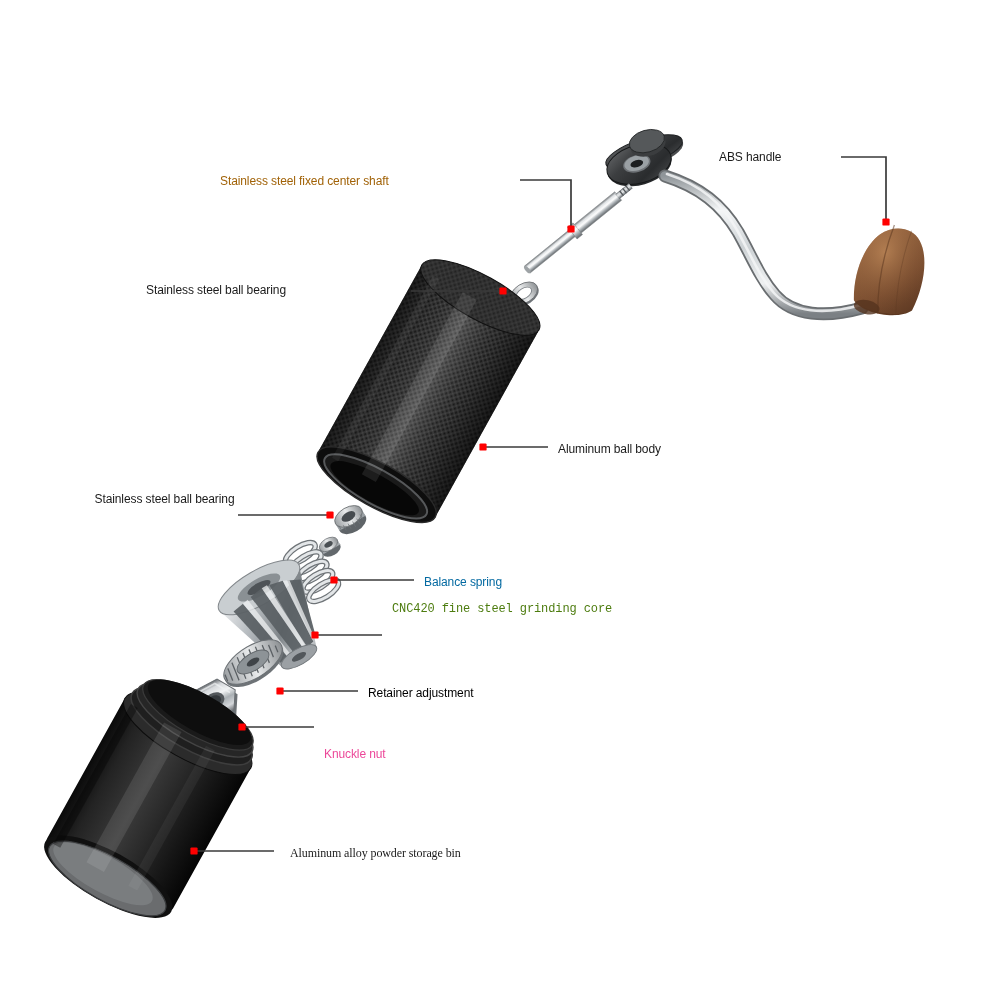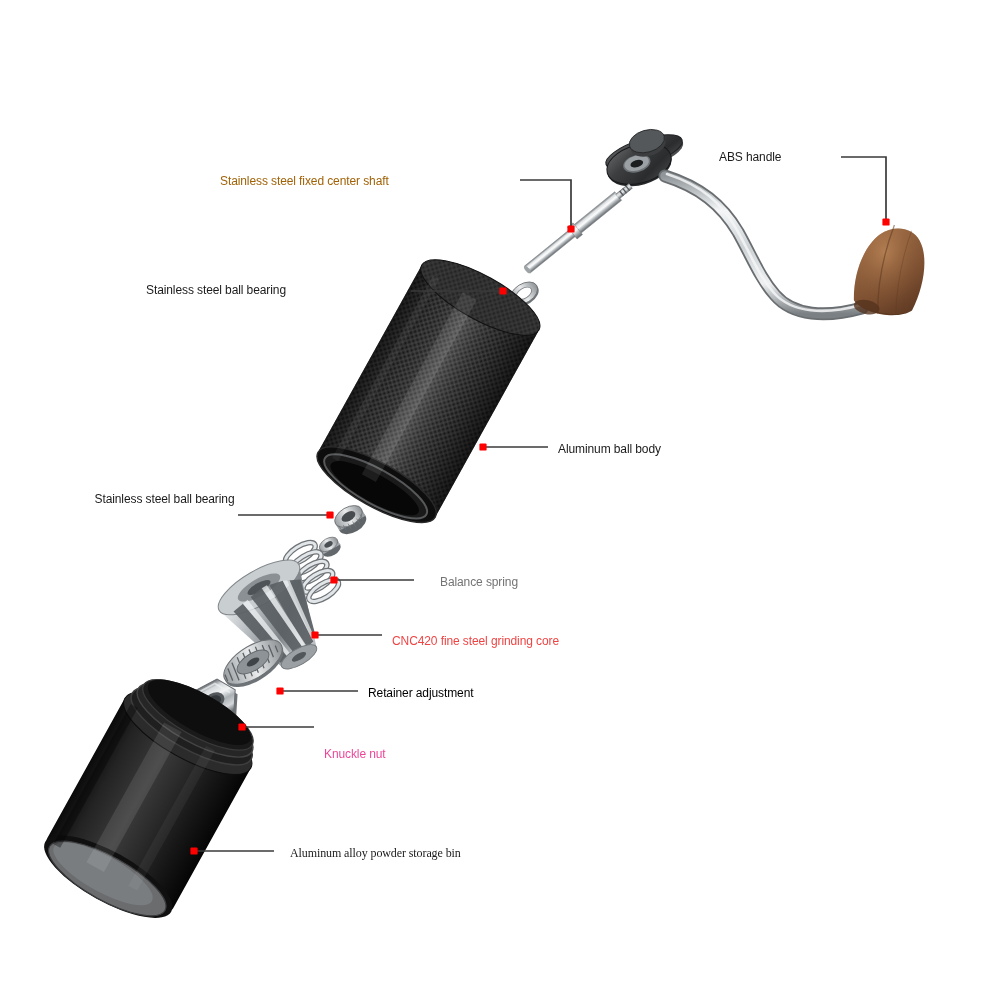--- a/index.html
+++ b/index.html
@@ -377,20 +377,20 @@
         <rect x="190.4" y="847.4" width="7.2" height="7.2" rx="1.2" fill="#ff0000"></rect>
       </g>
   </svg>
 
   <div id="labels">
       <div class="callout-label" style="left: 220px; top: 168px; color: #a16207;">Stainless steel fixed center shaft</div>
       <div class="callout-label" style="left: 719px; top: 144px; color: rgb(26, 26, 26);">ABS handle</div>
       <div class="callout-label" style="left: 146px; top: 277px; color: rgb(26, 26, 26);">Stainless steel ball bearing</div>
       <div class="callout-label" style="left: 558px; top: 436px; color: rgb(26, 26, 26);">Aluminum ball body</div>
       <div class="callout-label two-line" style="left: 57px; top: 486px; color: rgb(26, 26, 26);">Stainless steel ball bearing</div>
-      <div class="callout-label" style="left: 424px; top: 569px; color: #737373; margin-left: 16px;">Balance spring</div>
-      <div class="callout-label" style="left: 392px; top: 628px; color: #ef4444;">CNC420 fine steel grinding core</div>
+      <div class="callout-label" style="left: 424px; top: 569px; color: #0369a1;">Balance spring</div>
+      <div class="callout-label" style="left: 392px; top: 596px; color: #4d7c0f; font-family: Liberation Mono, monospace;">CNC420 fine steel grinding core</div>
       <div class="callout-label" style="left: 368px; top: 680px; color: #000000;">Retainer adjustment</div>
       <div class="callout-label" style="left: 324px; top: 741px; color: #ec4899;">Knuckle nut</div>
       <div class="callout-label" style="left: 290px; top: 840px; color: rgb(26, 26, 26); font-family: Liberation Serif, serif;">Aluminum alloy powder storage bin</div>
     </div>
 
 </div>
 
 </body></html>

